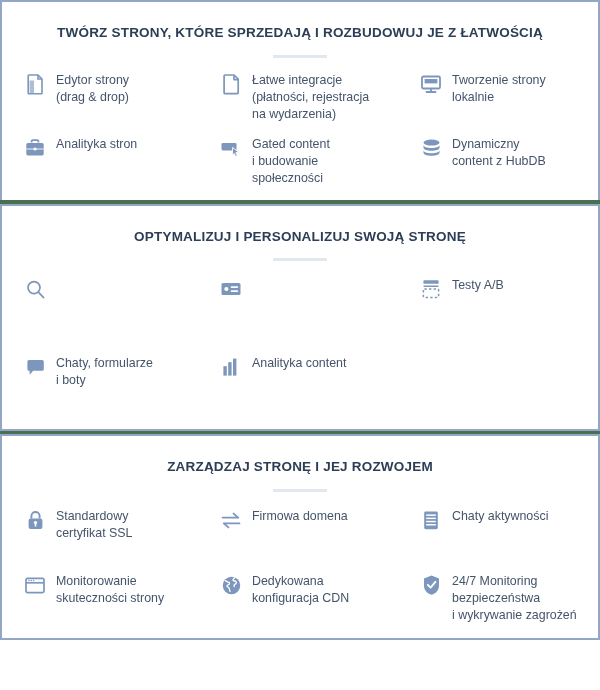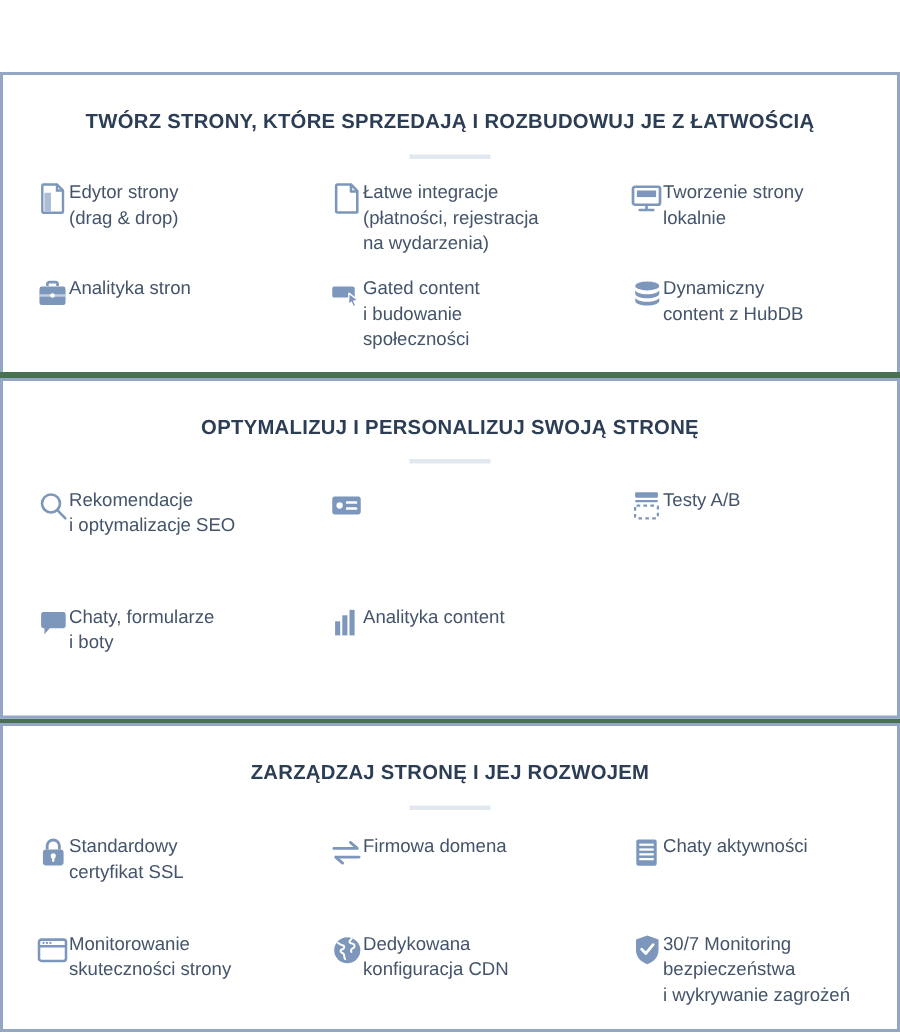--- a/index.html
+++ b/index.html
@@ -12,22 +12,21 @@
     height: 690px;
     font-family: "Liberation Sans", sans-serif;
     -webkit-font-smoothing: antialiased;
   }
   .page {
     width: 600px;
     height: 640px;
     box-sizing: border-box;
     display: flex;
     flex-direction: column;
-    background: #3b82f6;
-    margin-top: 48px;
+    background: #b91c1c;
   }
   .panel {
     background: #ffffff;
     border-left: 2px solid #93a7c4;
     border-right: 2px solid #93a7c4;
     box-sizing: border-box;
     position: relative;
   }
   .panel.first {
     border-top: 2px solid #93a7c4;
@@ -68,20 +67,21 @@
     display: grid;
     grid-template-columns: 196px 200px auto;
     padding: 0 0 0 22px;
     margin-top: 14px;
   }
   .grid.g2 { margin-top: 16px; }
   .grid.g3 { margin-top: 16px; }
   .feature {
     display: flex;
     align-items: flex-start;
+    gap: 10px;
     padding-bottom: 2px;
     min-height: 62px;
   }
   .grid.g2 .feature { min-height: 76px; }
   .grid.g3 .feature { min-height: 63px; }
   .icon-wrap {
     flex: 0 0 22px;
     width: 22px;
     height: 22px;
     display: flex;
@@ -193,22 +193,20 @@
     <div class="title-rule"></div>
     <div class="grid g2">
 
       <div class="feature">
         <span class="icon-wrap">
           <svg width="21" height="21" viewBox="0 0 21 21" fill="none">
             <circle cx="9" cy="8.6" r="6" stroke="#7d96bb" stroke-width="1.7" fill="none"></circle>
             <path d="M13.4 13.2 L18.6 18.6" stroke="#7d96bb" stroke-width="1.7" stroke-linecap="round"></path>
           </svg>
         </span>
-        <span class="feature-label">Rekomendacje
-i optymalizacje SEO</span>
       </div>
 
       <div class="feature">
         <span class="icon-wrap">
           <svg width="22" height="16" viewBox="0 0 22 16" fill="none">
             <rect x="1.5" y="2" width="19" height="12" rx="1.6" fill="#7d96bb"></rect>
             <circle cx="6.4" cy="8" r="2.1" fill="#ffffff"></circle>
             <rect x="10.6" y="5.2" width="7.6" height="1.7" rx="0.8" fill="#ffffff"></rect>
             <rect x="10.6" y="9.2" width="7.6" height="1.7" rx="0.8" fill="#ffffff"></rect>
           </svg>
@@ -322,21 +320,21 @@
 konfiguracja CDN</span>
       </div>
 
       <div class="feature">
         <span class="icon-wrap">
           <svg width="19" height="22" viewBox="0 0 19 22" fill="none">
             <path d="M9.5 1.6 L17 4.4 v7 c0 5 -3.4 8 -7.5 9.4 C5.4 19.4 2 16.4 2 11.4 v-7 z" fill="#7d96bb"></path>
             <path d="M5.8 10.8 L8.6 13.6 L13.4 7.8" stroke="#ffffff" stroke-width="1.9" fill="none" stroke-linecap="round" stroke-linejoin="round"></path>
           </svg>
         </span>
-        <span class="feature-label">30/7 Monitoring
+        <span class="feature-label">24/7 Monitoring
 bezpieczeństwa
 i wykrywanie zagrożeń</span>
       </div>
 
     </div>
   </div>
 
 </div>
 
 </body></html>

